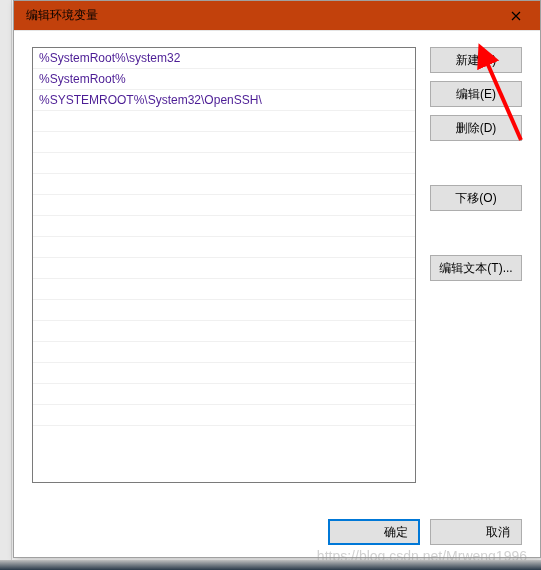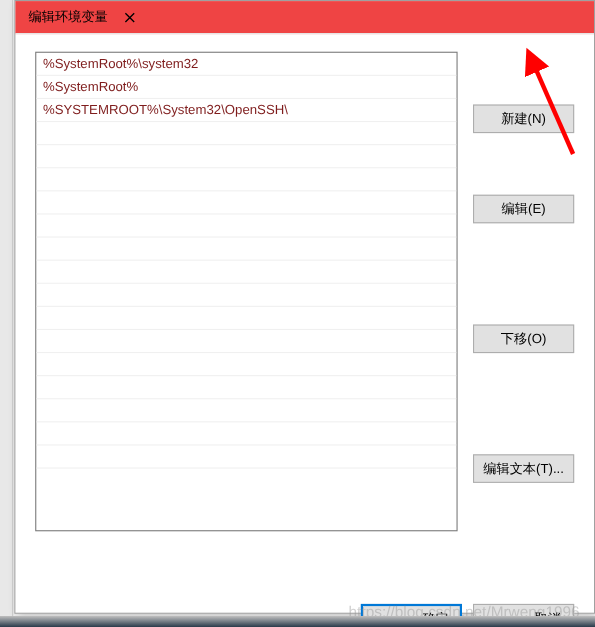--- a/index.html
+++ b/index.html
@@ -26,23 +26,23 @@
       width: 528px;
       height: 558px;
       background: #ffffff;
       border: 1px solid #a0a0a0;
       box-shadow: 2px 2px 8px rgba(0,0,0,0.2);
     }
     .titlebar {
       height: 30px;
       display: flex;
       align-items: center;
-      justify-content: flex-start;
+      justify-content: space-between;
       padding: 0 4px 0 12px;
-      background: #ef4444;
+      background: #c2410c;
       border-bottom: 1px solid #e5e5e5;
     }
     .titlebar-title {
       font-size: 12px;
       color: #000;
     }
     .close-btn {
       width: 40px;
       height: 28px;
       display: flex;
@@ -70,42 +70,41 @@
       background: #fff;
       height: 436px;
       overflow: hidden;
     }
     .list-item {
       height: 21px;
       line-height: 21px;
       padding: 0 6px;
       border-bottom: 1px solid #f0f0f0;
       font-size: 12px;
-      color: #7f1d1d;
+      color: #4c1d95;
       white-space: nowrap;
       overflow: hidden;
     }
     .list-item.empty { color: transparent; }
     .side-buttons {
       width: 92px;
       display: flex;
       flex-direction: column;
       gap: 8px;
     }
     .side-buttons .spacer { height: 28px; }
     .win-btn {
       height: 26px;
       border: 1px solid #adadad;
       background: #e1e1e1;
       font-size: 12px;
       color: #000;
       cursor: pointer;
       font-family: inherit;
       padding: 0;
-      margin-top: 48px;
     }
     .win-btn.primary-focus {
       border: 2px solid #0078d7;
       height: 26px;
       background: #e1e1e1;
     }
     .bottom-row {
       display: flex;
       justify-content: flex-end;
       gap: 10px;
@@ -168,20 +167,21 @@
         <div class="list-item empty">.</div>
         <div class="list-item empty">.</div>
         <div class="list-item empty">.</div>
         <div class="list-item empty">.</div>
         <div class="list-item empty">.</div>
       </div>
 
       <div class="side-buttons">
         <button class="win-btn">新建(N)</button>
         <button class="win-btn">编辑(E)</button>
+        <button class="win-btn">删除(D)</button>
         <div class="spacer"></div>
         <button class="win-btn">下移(O)</button>
         <div class="spacer"></div>
         <button class="win-btn">编辑文本(T)...</button>
       </div>
     </div>
 
     <div class="bottom-row">
       <button class="win-btn primary-focus">确定</button>
       <button class="win-btn">取消</button>

